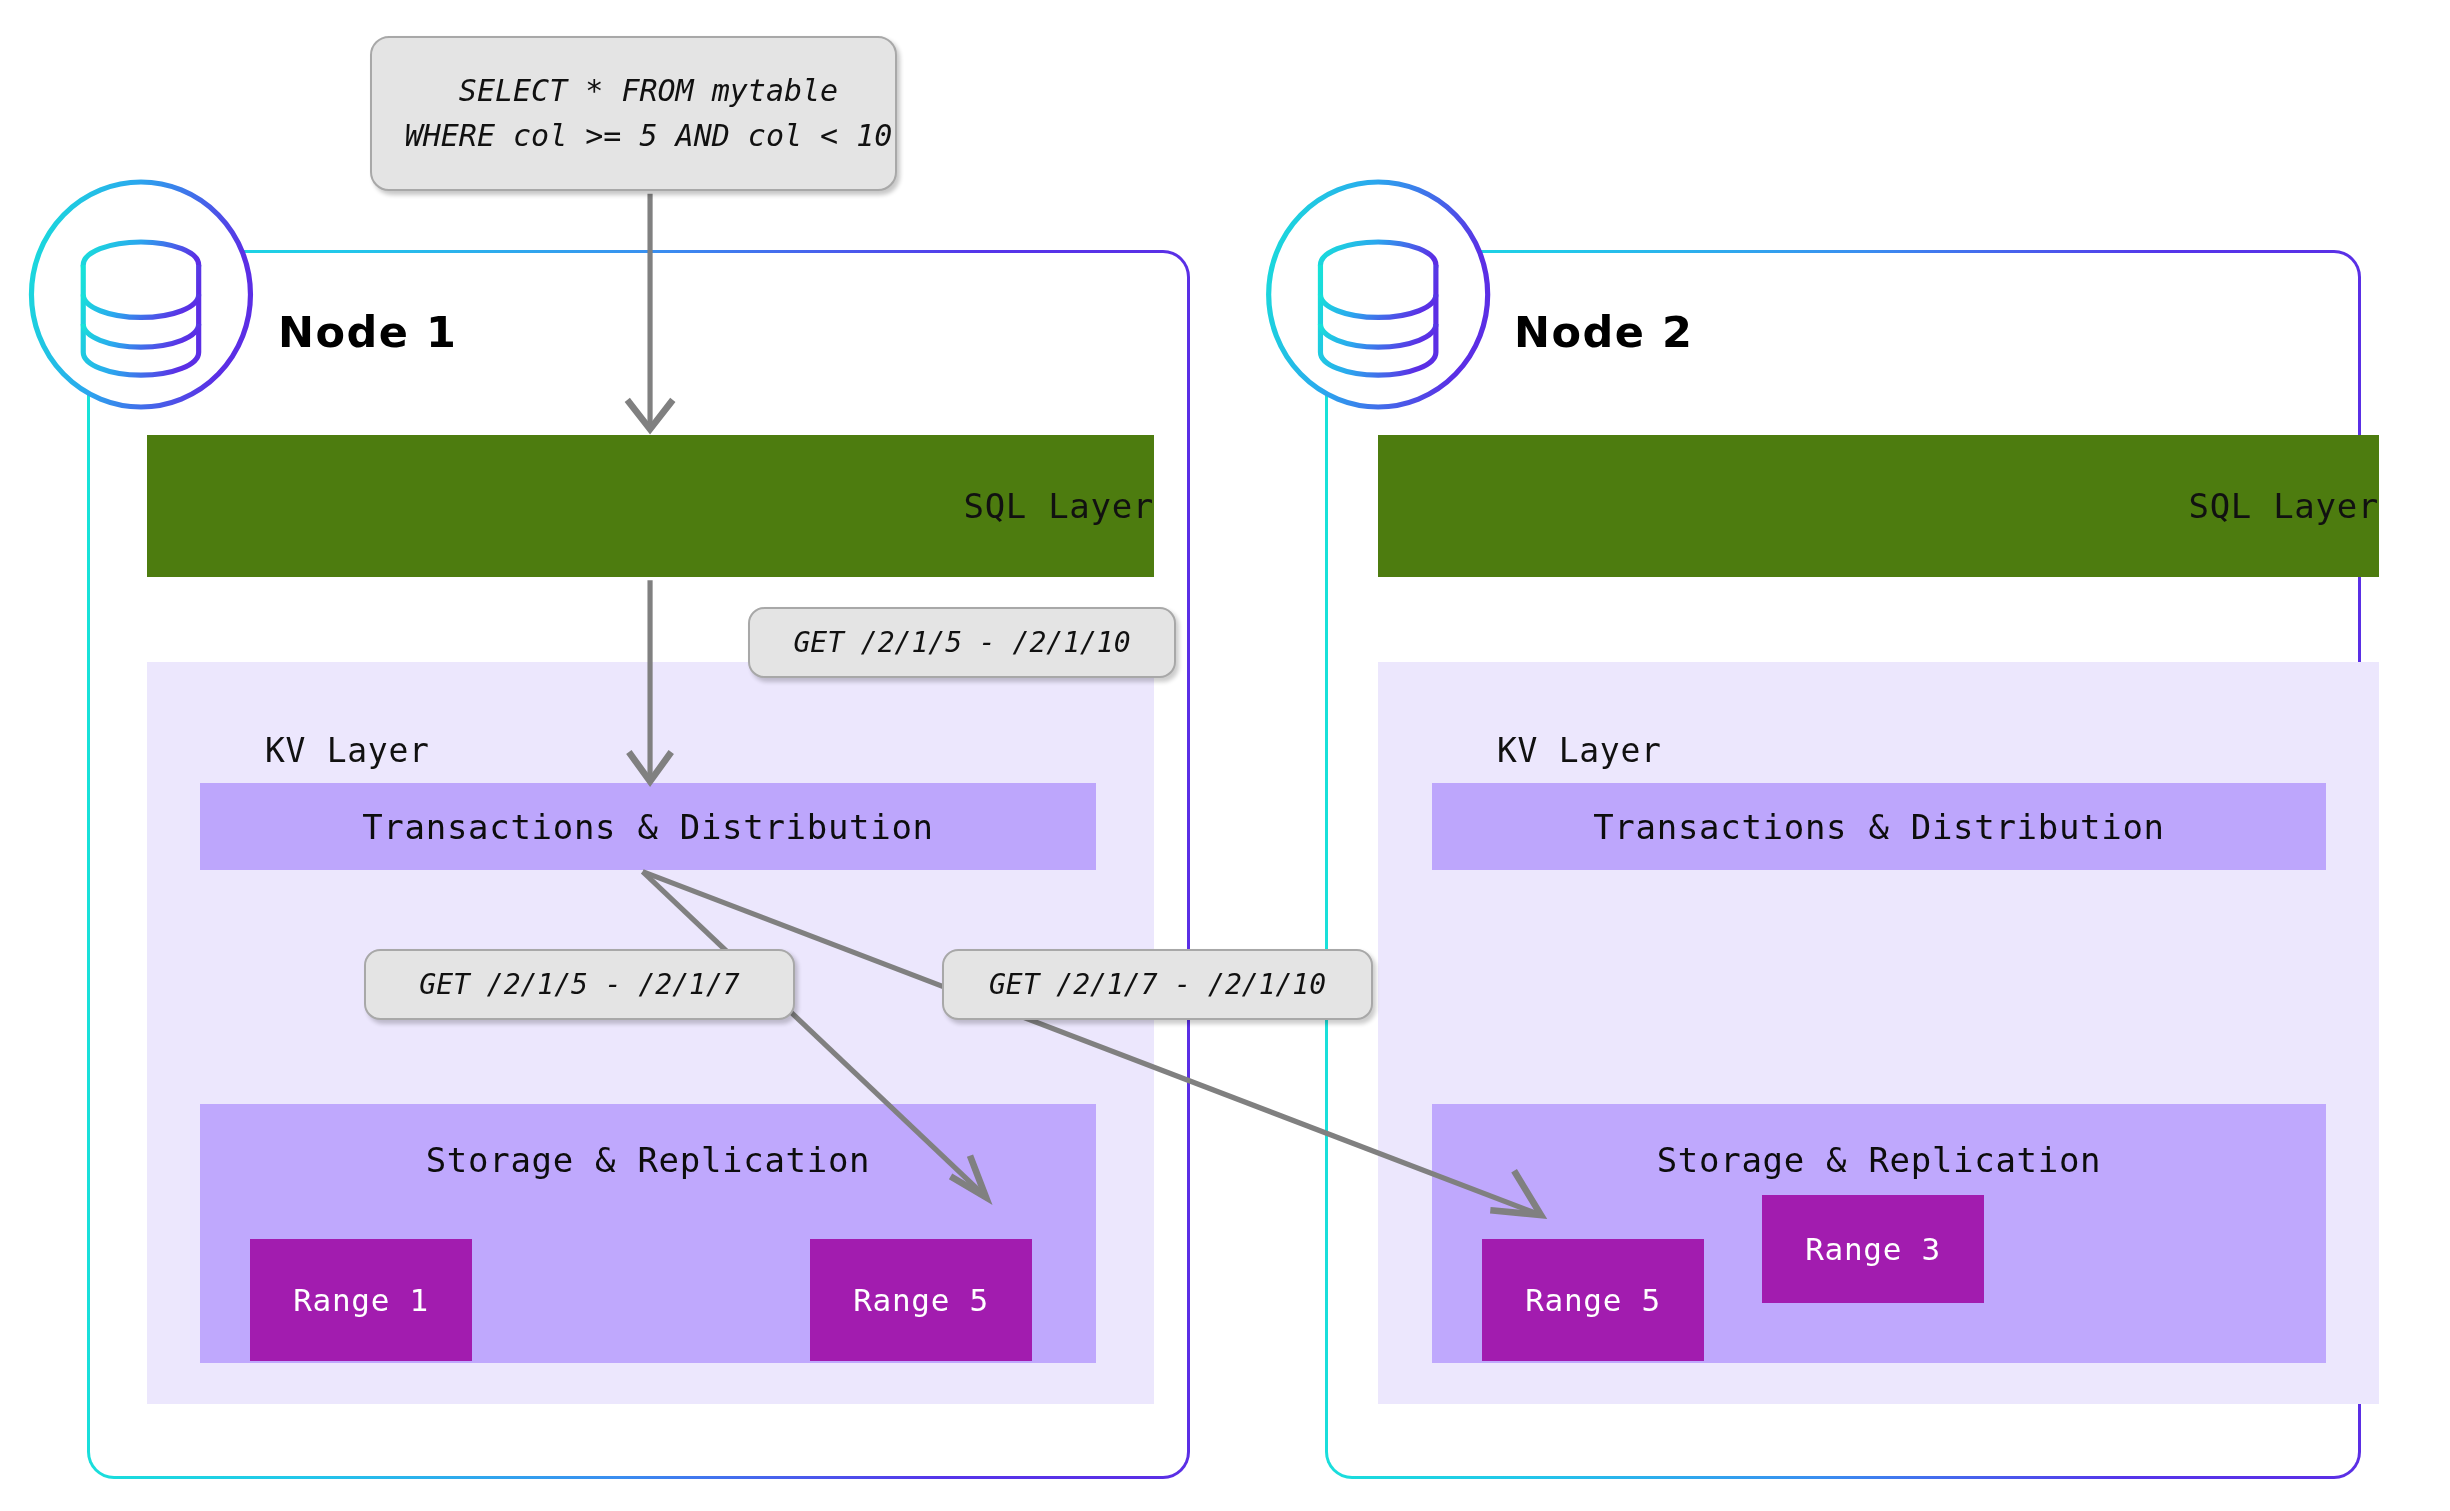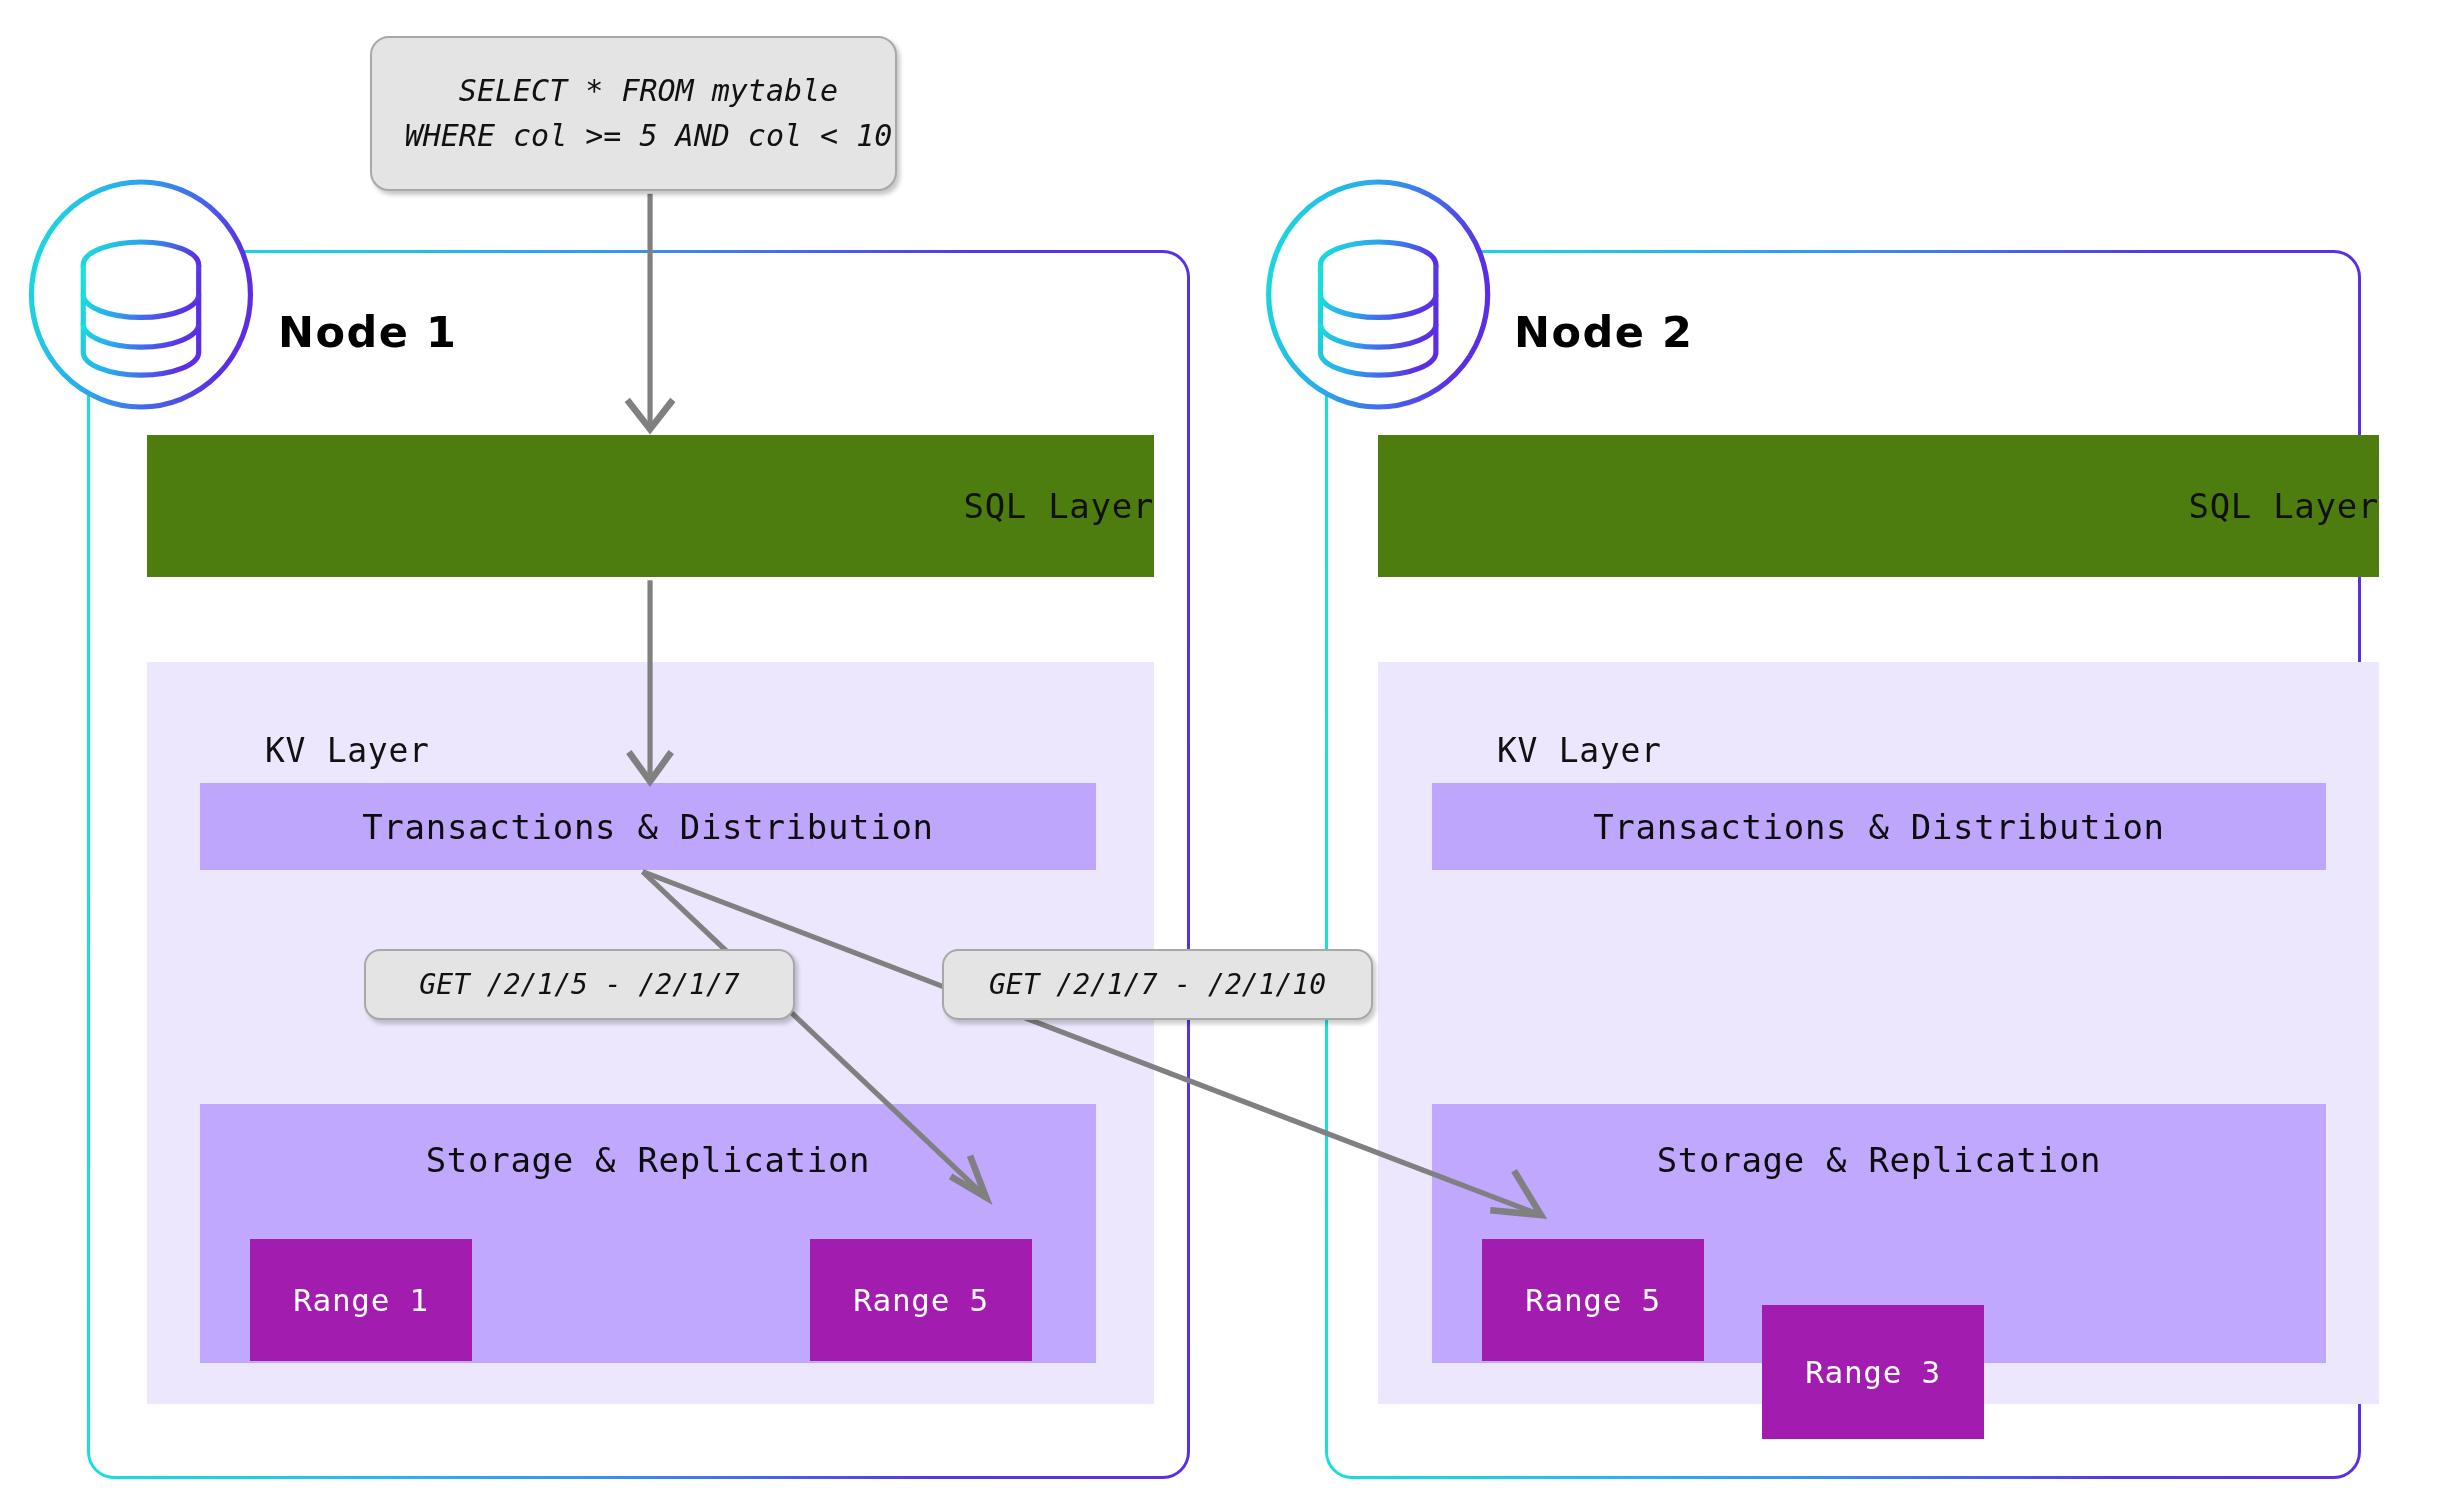--- a/index.html
+++ b/index.html
@@ -201,21 +201,21 @@
     <span class="txn-label">Transactions &amp; Distribution</span>
   </div>
 
   <div class="abs storage-box" style="left:1432px; top:1104px; width:894px; height:259px;">
     <div class="abs storage-label" style="left:0; top:36px;">Storage &amp; Replication</div>
   </div>
 
   <div class="abs range-box" style="left:1482px; top:1207px; width:222px; height:122px;">
     <span class="range-label">Range 5</span>
   </div>
-  <div class="abs range-box" style="left:1762px; top:1273px; width:222px; height:134px;justify-content:center;">
+  <div class="abs range-box" style="left:1762px; top:1163px; width:222px; height:108px;justify-content:center;">
     <span class="range-label">Range 3</span>
   </div>
 
   <svg class="overlay" viewBox="0 0 3310 2042" xmlns="http://www.w3.org/2000/svg">
     <defs>
       <linearGradient id="dbGrad" x1="0" y1="0" x2="1" y2="0.25">
         <stop offset="0%" stop-color="#17e3d8"></stop>
         <stop offset="45%" stop-color="#2aa8ee"></stop>
         <stop offset="100%" stop-color="#5b2ee5"></stop>
       </linearGradient>
@@ -259,20 +259,23 @@
   </svg>
 
   <div class="abs node-title" style="left:278px; top:307px;">Node 1</div>
   <div class="abs node-title" style="left:1514px; top:307px;">Node 2</div>
 
   <div class="abs query-box">
     <div class="query-line">SELECT * FROM mytable</div>
     <div class="query-line">WHERE col &gt;= 5 AND col &lt; 10</div>
   </div>
 
+  <div class="abs get-pill" style="left:748px; top:607px; width:428px; height:71px;">
+    <span class="get-label">GET /2/1/5 - /2/1/10</span>
+  </div>
 
   <div class="abs get-pill" style="left:364px; top:949px; width:431px; height:71px;">
     <span class="get-label">GET /2/1/5 - /2/1/7</span>
   </div>
 
   <div class="abs get-pill" style="left:942px; top:949px; width:431px; height:71px;">
     <span class="get-label">GET /2/1/7 - /2/1/10</span>
   </div>
 
 </div>

